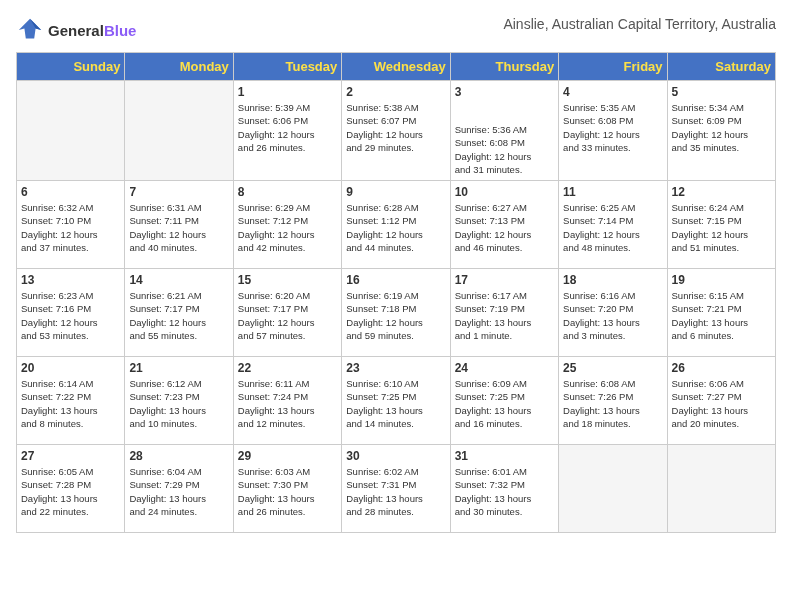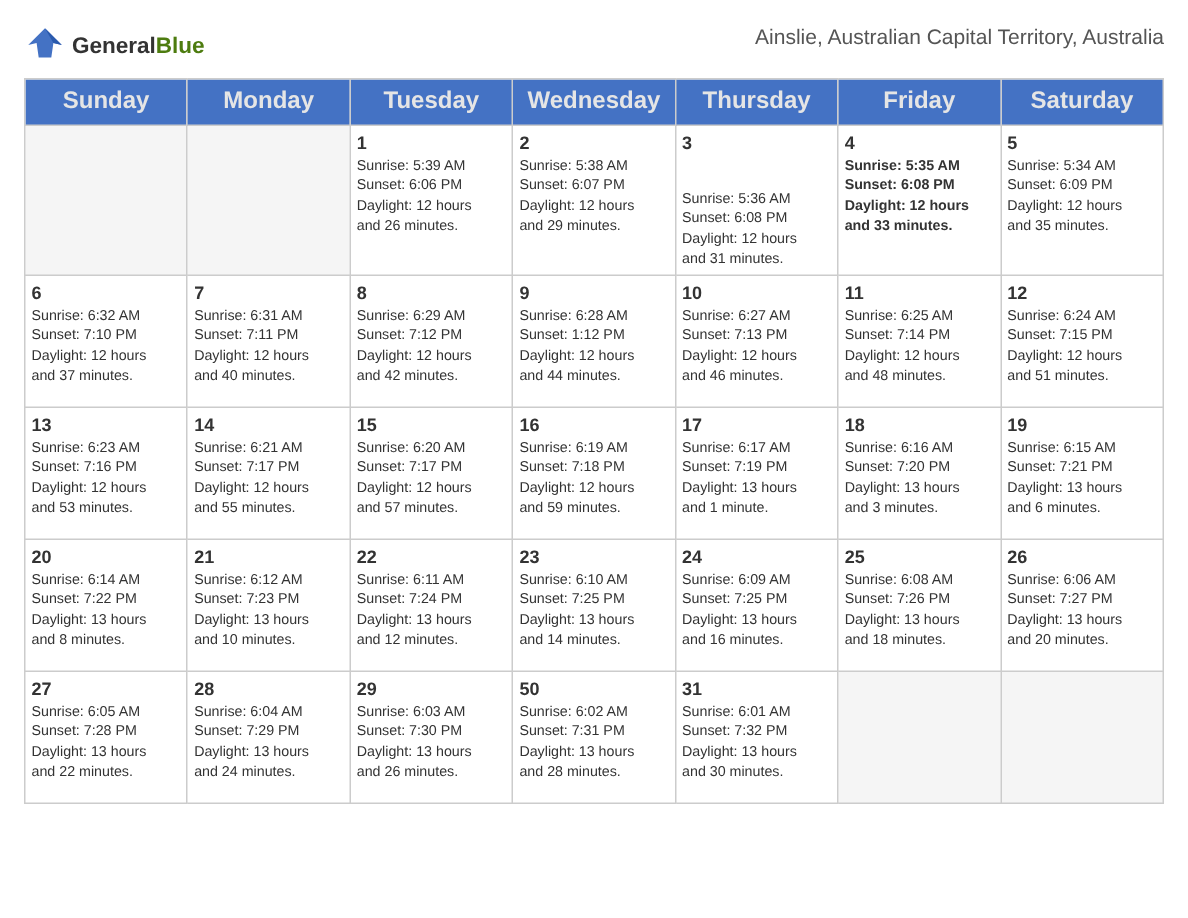--- a/index.html
+++ b/index.html
@@ -37,25 +37,25 @@
       font-size: 14px;
       color: #555;
     }
     table {
       width: 100%;
       border-collapse: collapse;
       table-layout: fixed;
     }
     th {
       background-color: #4472c4;
-      color: #e5e5e5;
-      font-size: 16px;
+      color: #fde047;
+      font-size: 13px;
       font-weight: bold;
       padding: 6px 4px;
-      text-align: center;
+      text-align: right;
       border: 1px solid #ccc;
     }
     td {
       border: 1px solid #ccc;
       vertical-align: top;
       padding: 4px;
       font-size: 10px;
       color: #333;
       height: 88px;
       background: #fff;
@@ -77,21 +77,21 @@
 </head>
 <body>
 
 <div class="header">
   <div class="logo">
     <svg class="logo-bird" viewBox="0 0 40 40" xmlns="http://www.w3.org/2000/svg">
       <polygon points="20,4 36,20 28,18 26,32 14,32 12,18 4,20" fill="#4472c4"></polygon>
       <polygon points="20,4 36,20 28,18" fill="#2a5aad"></polygon>
     </svg>
     <div>
-      <div style="font-size:15px;font-weight:bold;color:#333;">General<span style="color:#4d7c0f;">Blue</span></div>
+      <div style="font-size:15px;font-weight:bold;color:#333;">General<span style="color:#8b5cf6;">Blue</span></div>
     </div>
   </div>
   <div class="title-area">
     <div class="subtitle">Ainslie, Australian Capital Territory, Australia</div>
   </div>
 </div>
 
 <table>
   <thead>
     <tr id="header-row">
@@ -124,21 +124,21 @@
         </td>
         <td>
           <div class="day-num">3</div>
           <div class="day-detail" style="white-space: pre-line; margin-top: 24px;">Sunrise: 5:36 AM
 Sunset: 6:08 PM
 Daylight: 12 hours
 and 31 minutes.</div>
         </td>
         <td>
           <div class="day-num">4</div>
-          <div class="day-detail" style="white-space: pre-line; font-weight: bold;">Sunrise: 5:35 AM
+          <div class="day-detail" style="white-space: pre-line;">Sunrise: 5:35 AM
 Sunset: 6:08 PM
 Daylight: 12 hours
 and 33 minutes.</div>
         </td>
         <td>
           <div class="day-num">5</div>
           <div class="day-detail" style="white-space: pre-line;">Sunrise: 5:34 AM
 Sunset: 6:09 PM
 Daylight: 12 hours
 and 35 minutes.</div>
@@ -313,21 +313,21 @@
 and 24 minutes.</div>
         </td>
         <td>
           <div class="day-num">29</div>
           <div class="day-detail" style="white-space: pre-line;">Sunrise: 6:03 AM
 Sunset: 7:30 PM
 Daylight: 13 hours
 and 26 minutes.</div>
         </td>
         <td>
-          <div class="day-num">50</div>
+          <div class="day-num">30</div>
           <div class="day-detail" style="white-space: pre-line;">Sunrise: 6:02 AM
 Sunset: 7:31 PM
 Daylight: 13 hours
 and 28 minutes.</div>
         </td>
         <td>
           <div class="day-num">31</div>
           <div class="day-detail" style="white-space: pre-line;">Sunrise: 6:01 AM
 Sunset: 7:32 PM
 Daylight: 13 hours

